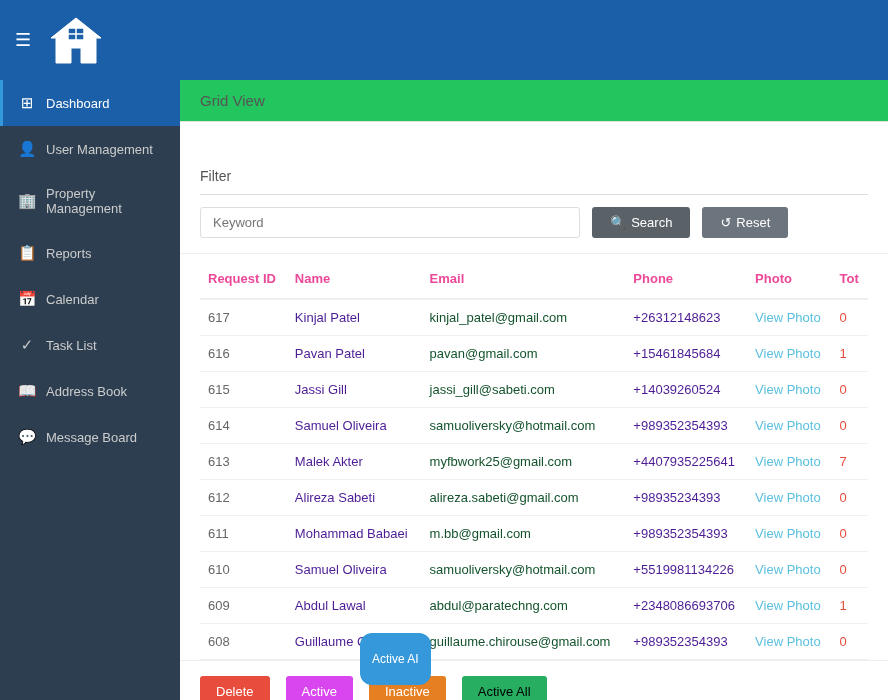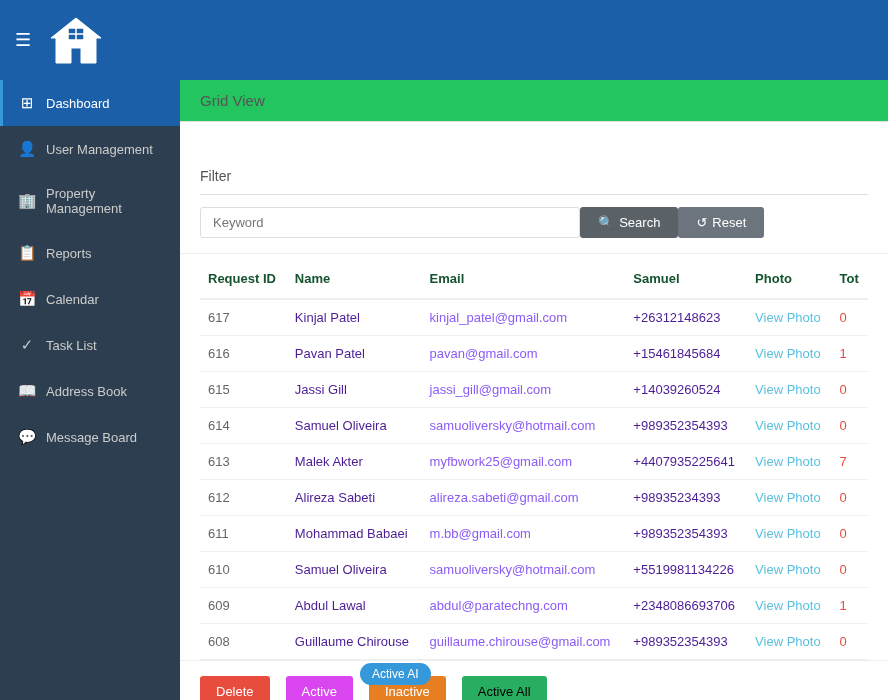--- a/index.html
+++ b/index.html
@@ -22,45 +22,45 @@
     .sidebar-item .label { }
 
     
     .content { flex: 1; overflow-y: auto; background: white; }
     .content-header { padding: 12px 20px; background: #22c55e; border-bottom: 1px solid #e0e0e0; font-size: 15px; color: #555; }
 
     
     .filter-section { padding: 15px 20px; background: white; border-bottom: 1px solid #eee; }
     .filter-label { font-size: 14px; color: #555; margin-bottom: 10px; margin-top: 31px; }
     .filter-divider { border: none; border-top: 1px solid #ddd; margin-bottom: 12px; }
-    .filter-row { display: flex; align-items: center; gap: 0; }
+    .filter-row { display: flex; align-items: center; gap: 12px; }
     .filter-input { border: 1px solid #ddd; border-radius: 3px; padding: 7px 12px; font-size: 13px; width: 380px; color: #888; outline: none; }
     .btn-search { background: #5a6268; color: white; border: none; padding: 8px 18px; border-radius: 3px; cursor: pointer; font-size: 13px; display: flex; align-items: center; gap: 5px; }
     .btn-reset { background: #6c757d; color: white; border: none; padding: 8px 18px; border-radius: 3px; cursor: pointer; font-size: 13px; display: flex; align-items: center; gap: 5px; }
 
     
     .table-container { padding: 0 20px; }
     table { width: 100%; border-collapse: collapse; margin-top: 5px; }
     thead tr { border-bottom: 2px solid #eee; }
-    th { padding: 12px 8px; text-align: left; color: #14532d; font-weight: 600; font-size: 13px; }
+    th { padding: 12px 8px; text-align: left; color: #ec4899; font-weight: 600; font-size: 13px; }
     td { padding: 10px 8px; color: #4c1d95; font-size: 13px; border-bottom: 1px solid #f0f0f0; }
     td.request-id { color: #666; }
-    td.email { color: #8b5cf6; }
+    td.email { color: #14532d; }
     td.view-photo { color: #5bc0de; cursor: pointer; }
     td.total { color: #e74c3c; font-weight: 500; }
 
     
     .bottom-buttons { padding: 15px 20px; display: flex; gap: 16px; background: white; border-top: 1px solid #eee; }
     .btn-delete { background: #e74c3c; color: white; border: none; padding: 8px 16px; border-radius: 3px; cursor: pointer; font-size: 13px; }
     .btn-active { background: #d946ef; color: white; border: none; padding: 8px 16px; border-radius: 3px; cursor: pointer; font-size: 13px; }
     .btn-inactive { background: #e67e22; color: white; border: none; padding: 8px 16px; border-radius: 3px; cursor: pointer; font-size: 13px; }
     .btn-active-all { background: #27ae60; color: #000000; border: none; padding: 8px 16px; border-radius: 3px; cursor: pointer; font-size: 13px; }
     .btn-inactive-all { background: #3498db; color: white; border: none; padding: 8px 16px; border-radius: 3px; cursor: pointer; font-size: 13px; }
 
-    .ai-badge { position: fixed; bottom: 15px; left: 360px; background: #3498db; color: white; padding: 4px 12px; border-radius: 12px; font-size: 12px; }
+    .ai-badge { position: fixed; bottom: 15px; left: 360px; background: #3498db; color: white; padding: 19px 12px; border-radius: 12px; font-size: 12px; }
   </style>
 </head>
 <body>
 
 <div class="header">
   <span class="hamburger">☰</span>
   <div class="logo">
     <svg class="logo-icon" viewBox="0 0 60 55" fill="none" xmlns="http://www.w3.org/2000/svg">
       <polygon points="30,5 5,25 10,25 10,50 25,50 25,35 35,35 35,50 50,50 50,25 55,25" fill="white" stroke="white" stroke-width="1"></polygon>
       <rect x="22" y="15" width="16" height="12" rx="1" fill="#1a5fa8" stroke="white" stroke-width="1.5"></rect>
@@ -128,21 +128,21 @@
       </div>
     </div>
 
     <div class="table-container">
       <table>
         <thead>
           <tr>
             <th>Request ID</th>
             <th>Name</th>
             <th>Email</th>
-            <th>Samuel</th>
+            <th>Phone</th>
             <th>Photo</th>
             <th>Tot</th>
           </tr>
         </thead>
         <tbody id="table-body">
         <tr>
       <td class="request-id">617</td>
       <td>Kinjal Patel</td>
       <td class="email">kinjal_patel@gmail.com</td>
       <td>+26312148623</td>
@@ -153,21 +153,21 @@
       <td class="request-id">616</td>
       <td>Pavan Patel</td>
       <td class="email">pavan@gmail.com</td>
       <td>+15461845684</td>
       <td class="view-photo">View Photo</td>
       <td class="total">1</td>
     </tr>
             <tr>
       <td class="request-id">615</td>
       <td>Jassi Gill</td>
-      <td class="email">jassi_gill@gmail.com</td>
+      <td class="email">jassi_gill@sabeti.com</td>
       <td>+14039260524</td>
       <td class="view-photo">View Photo</td>
       <td class="total">0</td>
     </tr>
             <tr>
       <td class="request-id">614</td>
       <td>Samuel Oliveira</td>
       <td class="email">samuoliversky@hotmail.com</td>
       <td>+989352354393</td>
       <td class="view-photo">View Photo</td>

